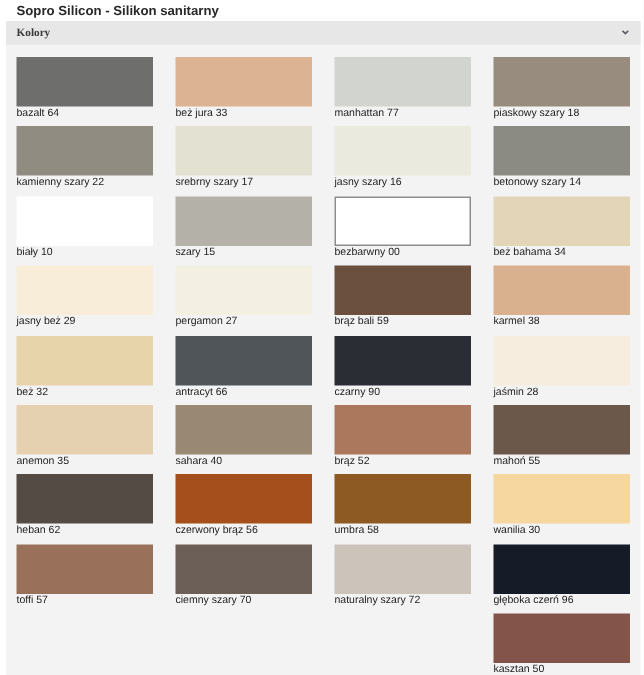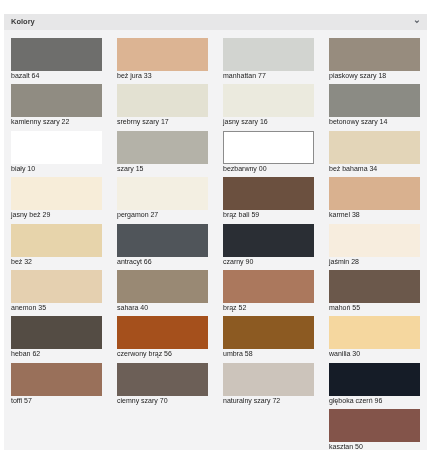--- a/index.html
+++ b/index.html
@@ -1,32 +1,33 @@
 <!DOCTYPE html>
 <html><head>
 <meta charset="utf-8">
 <style>
   html,body{margin:0;padding:0;}
   body{width:429px;height:450px;background:#ffffff;font-family:"Liberation Sans",sans-serif;overflow:hidden;}
   .page{position:relative;width:429px;height:450px;background:#ffffff;}
   .title{position:absolute;left:11px;top:2px;font-size:8.8px;font-weight:bold;color:#282828;}
   .panel{position:absolute;left:4px;top:14px;width:423px;height:436px;background:#f3f3f4;}
   .panel-head{position:absolute;left:0;top:0;width:423px;height:16px;background:#e7e7e8;}
-  .panel-head .lbl{position:absolute;left:7px;top:3px;font-size:7.5px;font-weight:bold;color:#3b3b3b;}
+  .panel-head .lbl{position:absolute;left:7px;top:3px;font-size:7.5px;font-weight:bold;color:#3b3b3b;font-family:Liberation Serif, serif;}
   .chev{position:absolute;left:410.4px;top:6.4px;width:5.8px;height:3.4px;}
   .grid{position:absolute;left:0;top:24px;width:423px;}
   .cell{position:absolute;width:91px;height:44px;}
   .sw{width:91px;height:33px;}
   .sw.bordered{width:89px;height:31px;border:1px solid #8c8c8c;}
   .cap{position:absolute;left:0;top:34px;font-size:7px;color:#1c1c1c;white-space:nowrap;line-height:7px}
 </style>
 </head>
 <body>
 
 <div class="page">
+  <div class="title">Sopro Silicon - Silikon sanitarny</div>
   <div class="panel">
     <div class="panel-head">
       <div class="lbl">Kolory</div>
       <svg class="chev" viewBox="0 0 12 9">
         <path d="M1.0 1.6 L6 6.5 L11.0 1.6" fill="none" stroke="#5a5f66" stroke-width="2.9" stroke-linecap="butt" stroke-linejoin="miter"></path>
       </svg>
     </div>
     <div class="grid" id="grid">
         <div class="cell" style="left: 7px; top: 0px;">
           <div class="sw" style="background: rgb(110, 110, 108);"></div>

